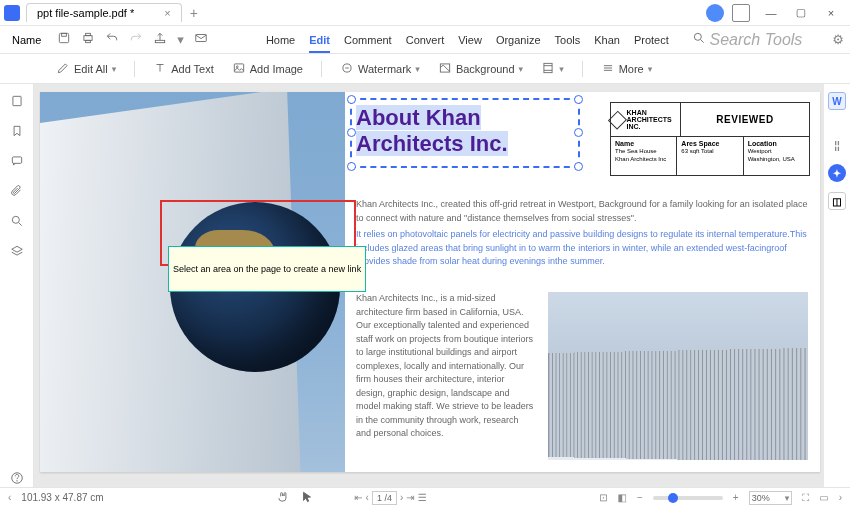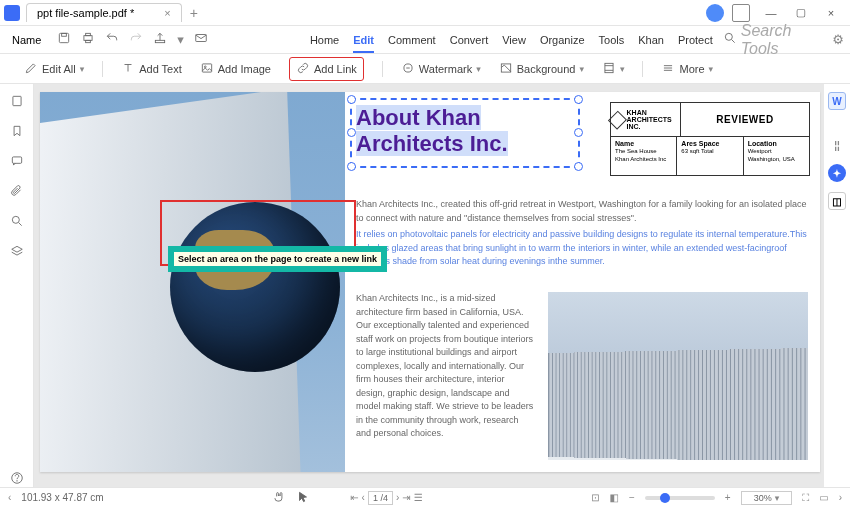--- a/index.html
+++ b/index.html
@@ -14,29 +14,29 @@
 .spacer { flex: 1; }
 .win-user { width: 18px; height: 18px; border-radius: 50%; background: #4f8bf9; margin-right: 8px; }
 .win-btn { width: 30px; height: 20px; display: flex; align-items: center; justify-content: center; color: #555; }
 .win-btn.squareicon { width: 18px; height: 18px; border: 1px solid #888; border-radius: 2px; margin-right: 6px; }
 
 
 .menubar { height: 28px; display: flex; align-items: center; padding: 0 6px; border-bottom: 1px solid #e5e5e5; gap: 10px; }
 .menubar .file { font-size: 11px; padding: 2px 6px; }
 .qat { display: flex; gap: 10px; color: #666; align-items: center; }
 .qat span { font-size: 13px; }
-.menutabs { display: flex; gap: 14px; margin-left: 92px; font-size: 11px; }
+.menutabs { display: flex; gap: 14px; margin-left: 48px; font-size: 11px; }
 .menutabs .mt { color: #333; position: relative; }
 .menutabs .mt.active { color: #3b6cf6; font-weight: 600; }
 .menutabs .mt.active::after { content:""; position:absolute; bottom:-7px; left:0; right:0; height:2px; background:#3b6cf6; }
 .searchtools { margin-left: auto; display: flex; align-items: center; gap: 4px; color: #aaa; font-size: 16px; font-style: italic; margin-right: 20px; }
 .gear { color: #888; font-size: 13px; }
 
 
-.toolbar { height: 30px; display: flex; align-items: center; padding: 0 24px; gap: 18px; border-bottom: 1px solid #e5e5e5; font-size: 11px; color: #444; }
+.toolbar { height: 30px; display: flex; align-items: center; padding: 0 56px; gap: 18px; border-bottom: 1px solid #e5e5e5; font-size: 11px; color: #444; }
 .tbtn { display: flex; align-items: center; gap: 4px; }
 .tbtn.box { border: 1px solid #e03030; border-radius: 3px; padding: 3px 6px; }
 .chev { color: #888; font-size: 9px; }
 
 
 .main { display: flex; height: 403px; }
 .leftbar { width: 34px; border-right: 1px solid #e5e5e5; display: flex; flex-direction: column; align-items: center; gap: 14px; padding-top: 10px; color: #777; }
 .leftbar .spacer { flex: 1; }
 .rightbar { width: 26px; display: flex; flex-direction: column; align-items: center; gap: 10px; padding-top: 8px; }
 .rightbar .mini { width: 18px; height: 18px; border-radius: 3px; display:flex; align-items:center; justify-content:center; font-size:10px; font-weight:bold; }
@@ -69,34 +69,34 @@
 .stamp-cell { flex:1; border-right:1px solid #333; padding:2px 4px; font-size:6px; line-height:1.3; }
 .stamp-cell:last-child { border-right:none; }
 .stamp-cell .lbl { font-weight:700; font-size:7px; }
 
 .para { position:absolute; font-size:9px; color:#666; line-height:1.5; }
 .p1 { left:316px; top:106px; width:455px; }
 .p2 { left:316px; top:136px; width:455px; color:#5982e0; }
 .p3 { left:316px; top:200px; width:180px; }
 
 .hint-box { position:absolute; left:120px; top:108px; width:196px; height:66px; border:2px solid #e03030; }
-.tooltip { position:absolute; left:128px; top:154px; background:#ffffe8; border:6px solid #14b8a6; padding:2px 4px; font-size:9px; white-space:nowrap;font-weight:bold; }
+.tooltip { position:absolute; left:128px; top:154px; background:#ffffe8; border:1px solid #14b8a6; padding:17px 4px; font-size:9px; white-space:nowrap; }
 
 .photo-right { position:absolute; right:12px; top:200px; width:260px; height:168px; background: linear-gradient(180deg,#cdd9e6 0%,#b8c7d8 50%,#e8ecf0 100%); overflow:hidden; }
 .bldg2 { position:absolute; left:-10px; bottom:0; width:330px; height:110px; background: repeating-linear-gradient(90deg,#8a96a5 0,#8a96a5 1px,#c4ccd6 1px,#c4ccd6 4px), linear-gradient(180deg,#d4dae2,#9fabba); transform: perspective(400px) rotateY(-8deg); }
 
 
 .statusbar { height: 20px; border-top: 1px solid #e5e5e5; display:flex; align-items:center; padding:0 8px; font-size:10px; color:#666; gap:10px; }
 .statusbar .spacer { flex:1; }
 .sbtn { color:#888; }
 .pagectl { display:flex; gap:3px; align-items:center; }
 .pagebox { border:1px solid #ccc; padding:1px 4px; font-size:9px; }
 .zoom-slider { width:70px; height:4px; background:#ddd; border-radius:2px; position:relative; }
 .zoom-thumb { position:absolute; left:15px; top:-3px; width:10px; height:10px; background:#3b6cf6; border-radius:50%; }
-.zoombox { border:1px solid #ccc; padding:1px 12px; font-size:9px; display:flex; gap:3px; }
+.zoombox { border:1px solid #ccc; padding:1px 2px; font-size:9px; display:flex; gap:15px; }
 
 svg { width:14px; height:14px; stroke:#666; stroke-width:1.5; fill:none; }
 </style>
 </head>
 <body>
 
 <div class="titlebar">
   <div class="app-icon"></div>
   <div class="tab">
     <span>ppt file-sample.pdf *</span>
@@ -177,27 +177,20 @@
         </svg></span>
     <span>Add Text</span>
   </div>
   <div class="tbtn">
     <span><svg viewBox="0 0 24 24">
           <rect x="4" y="5" width="16" height="14" rx="1"></rect>
           <circle cx="9" cy="10" r="1.5"></circle>
           <path d="M4 17l5-5 4 4 3-3 4 4"></path>
         </svg></span>
     <span>Add Image</span>
-  </div>
-  <div class="tbtn box">
-    <span><svg viewBox="0 0 24 24">
-          <path d="M10 14a4 4 0 005.66 0l3-3a4 4 0 00-5.66-5.66l-1 1"></path>
-          <path d="M14 10a4 4 0 00-5.66 0l-3 3a4 4 0 005.66 5.66l1-1"></path>
-        </svg></span>
-    <span>Add Link</span>
   </div>
   <div style="width:1px;height:16px;background:#ddd"></div>
   <div class="tbtn">
     <span><svg viewBox="0 0 24 24">
           <circle cx="12" cy="12" r="7"></circle>
           <path d="M9 12h6"></path>
         </svg></span>
     <span>Watermark</span>
       <span class="chev">▾</span>
   </div>
@@ -299,21 +292,21 @@
               <div class="lbl">Ares Space</div>
               <div>63 sqft Total</div>
             </div>
           <div class="stamp-cell">
               <div class="lbl">Location</div>
               <div>Westport Washington, USA</div>
             </div>
         </div>
       </div>
 
-      <div class="para p1">Khan Architects Inc., created this off-grid retreat in Westport, Washington for a family looking for an isolated place to connect with nature and "distance themselves from social stresses".</div>
+      <div class="para p1">Khan Architects Inc., created this off-grid retreat in Westport, Background for a family looking for an isolated place to connect with nature and "distance themselves from social stresses".</div>
       <div class="para p2">It relies on photovoltaic panels for electricity and passive building designs to regulate its internal temperature.This includes glazed areas that bring sunlight in to warm the interiors in winter, while an extended west-facingroof provides shade from solar heat during evenings inthe summer.</div>
       <div class="para p3">Khan Architects Inc., is a mid-sized architecture firm based in California, USA. Our exceptionally talented and experienced staff work on projects from boutique interiors to large institutional buildings and airport complexes, locally and internationally. Our firm houses their architecture, interior design, graphic design, landscape and model making staff. We strieve to be leaders in the community through work, research and personal choices.</div>
 
       <div class="photo-right">
         <div class="bldg2"></div>
       </div>
 
       <div class="hint-box"></div>
       <div class="tooltip">Select an area on the page to create a new link</div>
     </div>

